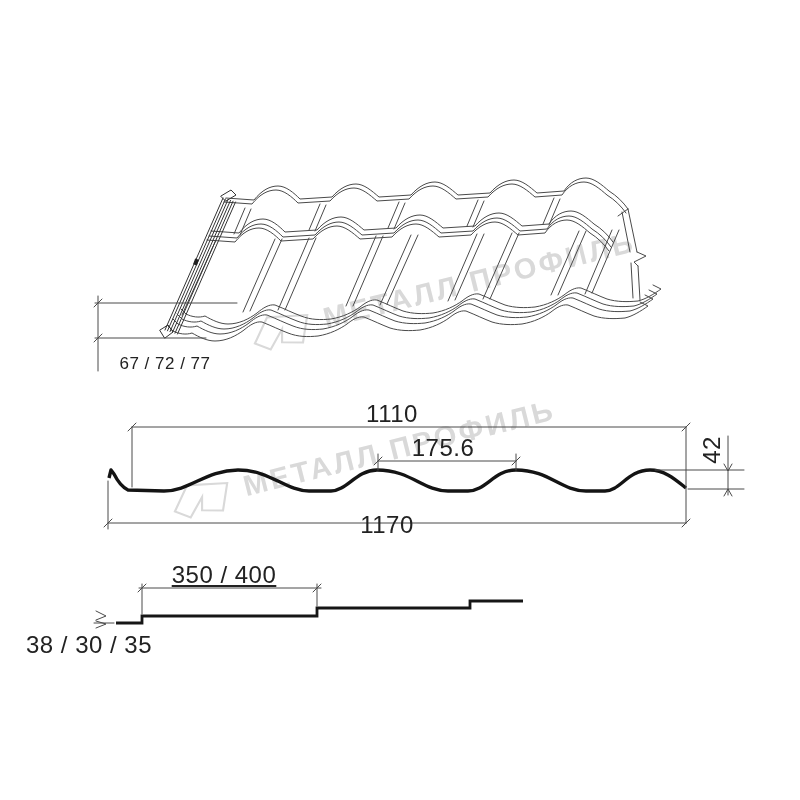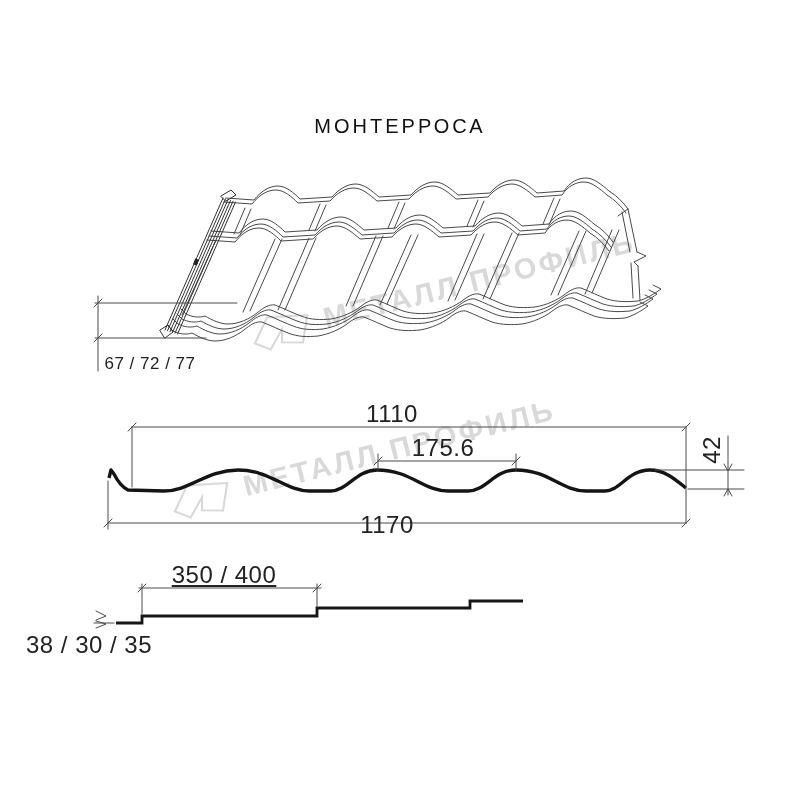--- a/index.html
+++ b/index.html
@@ -1,20 +1,20 @@
 <!DOCTYPE html>
 <html><head>
 <meta charset="utf-8">
 <style>
   html,body{margin:0;padding:0;background:#ffffff;}
   .stage{position:relative;width:800px;height:800px;background:#ffffff;overflow:hidden;
          font-family:"Liberation Sans",sans-serif;}
   .lbl{position:absolute;transform:translate(-50%,-50%);white-space:nowrap;
        color:#222222;font-size:24px;letter-spacing:0.5px;z-index:3;}
-  .lbl.small{font-size:17px;}
+  .lbl.small{font-size:17px;margin-left:15px;}
   .title{position:absolute;left:400px;top:89px;transform:translate(-50%,-50%);
          font-size:35px;font-weight:800;color:#0d0d0d;letter-spacing:0.5px;white-space:nowrap;z-index:3;}
   .subtitle{position:absolute;left:400px;top:126px;transform:translate(-50%,-50%);
          font-size:20px;font-weight:500;color:#111111;letter-spacing:3px;white-space:nowrap;z-index:3;}
   .rot90{transform:translate(-50%,-50%) rotate(-90deg);}
   .wm{position:absolute;display:flex;align-items:center;gap:12px;color:#d9d9d9;
       transform:rotate(-14deg);transform-origin:left center;height:44px;
       font-weight:700;font-size:29px;letter-spacing:3px;white-space:nowrap;z-index:1;}
   svg.draw{position:absolute;left:0;top:0;z-index:2;}
 </style>
@@ -122,21 +122,20 @@
       <path d="M104,527 L112,519"></path>
 
       <path d="M142,614 L142,584 M317,606 L317,584 M139,588 L321,588"></path>
       <path d="M138,592 L146,584 M313,592 L321,584"></path>
 
       <path d="M94,623 L114,623"></path>
       <path d="M96,611 L106,616 L96,620 M96,621 L106,624 L96,628"></path>
     </g>
   </svg>
 
-  <div class="subtitle">МОНТЕРРОСА</div>
 
   <div class="lbl small" style="left:150px;top:364px;">67 / 72 / 77</div>
 
   <div class="lbl" style="left:392px;top:414px;">1110</div>
   <div class="lbl" style="left:443px;top:448px;">175.6</div>
   <div class="lbl rot90" style="left:712px;top:450px;">42</div>
   <div class="lbl" style="left:387px;top:525px;text-align:right;">1170</div>
 
   <div class="lbl" style="left:224px;top:575px;text-decoration:underline;">350 / 400</div>
   <div class="lbl" style="left:89px;top:645px;">38 / 30 / 35</div>

